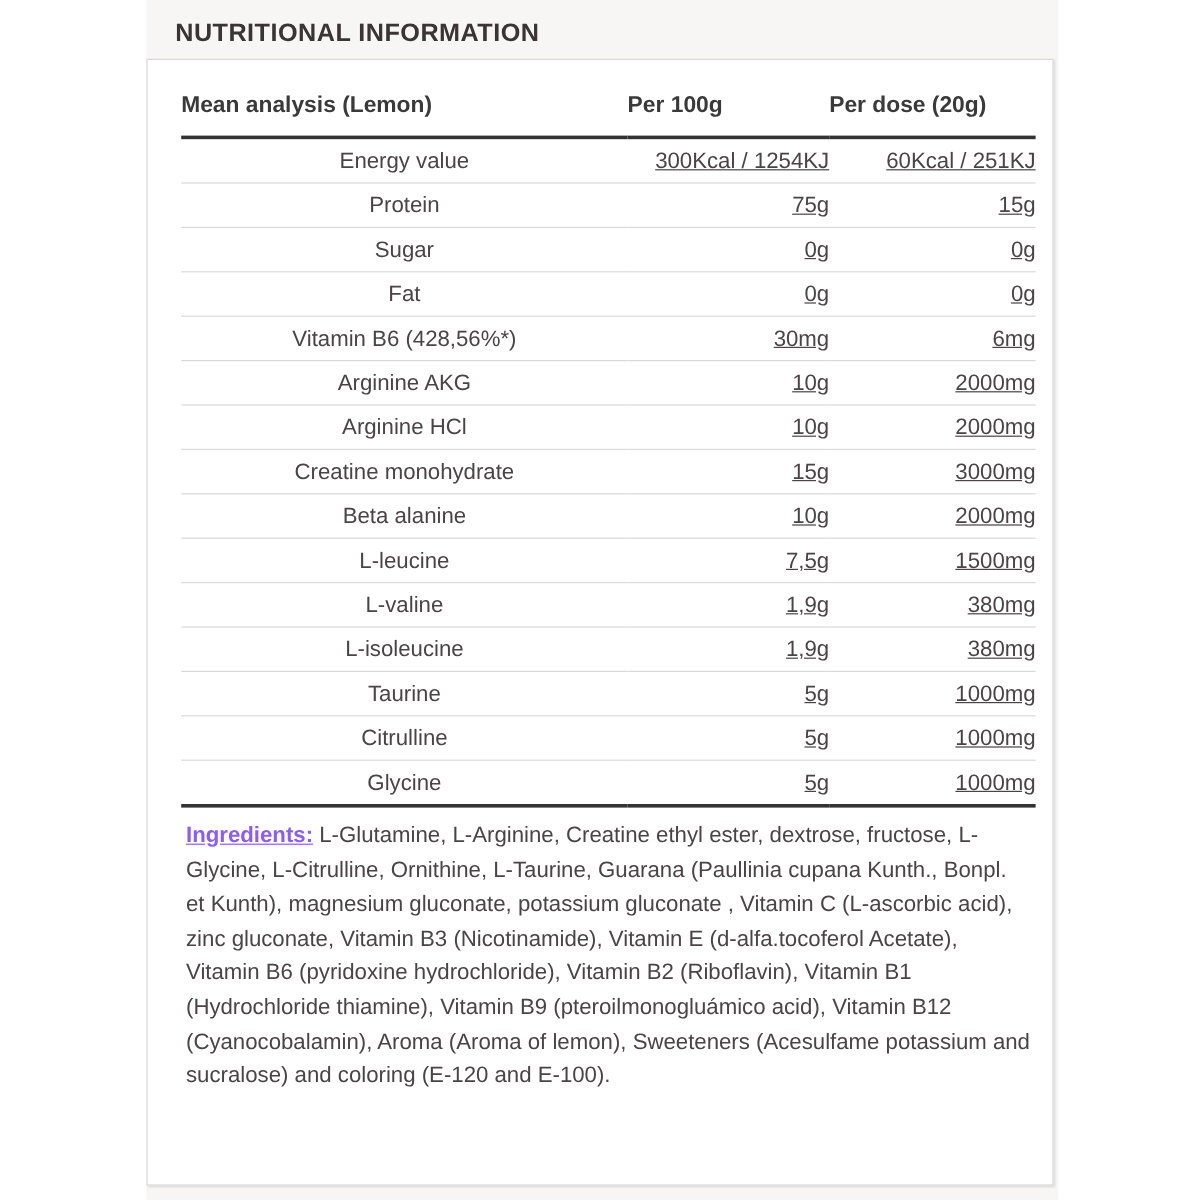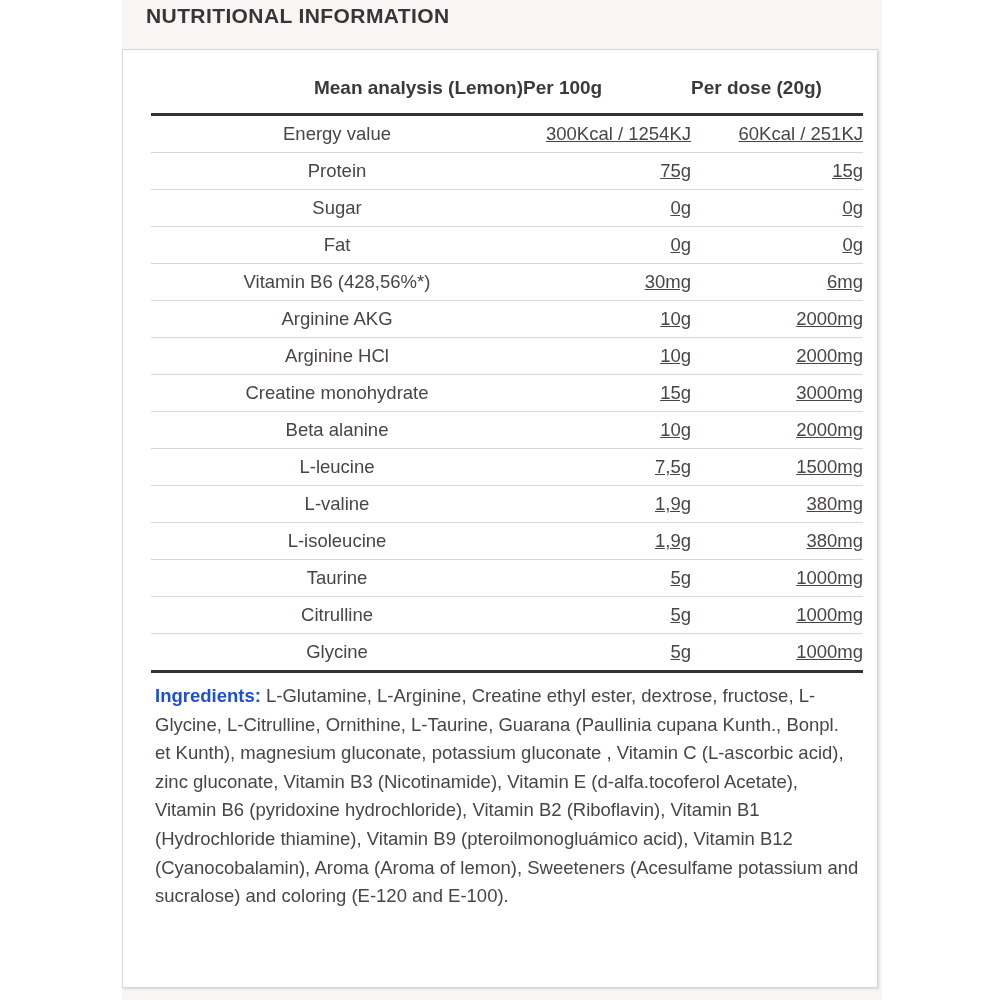--- a/index.html
+++ b/index.html
@@ -27,21 +27,21 @@
     left: 122px;
     top: 0;
     width: 760px;
     height: 1000px;
     background: #f7f6f5;
   }
 
   .page-title {
     position: absolute;
     left: 146px;
-    top: 4px;
+    top: 16px;
     font-size: 21px;
     font-weight: bold;
     letter-spacing: 0.4px;
     color: #3b3437;
     white-space: nowrap;
   }
 
   
   .card {
     position: absolute;
@@ -74,21 +74,21 @@
 
   table.nutri thead th {
     font-size: 19px;
     font-weight: bold;
     color: #3a3a3a;
     padding: 27px 0 14px 0;
     border-bottom: 3px solid #333333;
     vertical-align: bottom;
     white-space: nowrap;
   }
-  thead th.h-name { text-align: right; padding-left: 4px; }
+  thead th.h-name { text-align: left; padding-left: 4px; }
   thead th.h-v1,
   thead th.h-v2   { text-align: left; padding-right: 2px; }
 
   table.nutri tbody td {
     font-size: 18.5px;
     color: #4a4447;
     padding: 7px 0 7px 0;
     border-bottom: 1px solid #d9d9d9;
     height: 19px;
     white-space: nowrap;
@@ -112,21 +112,22 @@
 
   .ingredients {
     font-size: 18.5px;
     color: #4a4447;
     line-height: 28.6px;
     padding: 9px 4px 0 4px;
     text-align: left;
   }
   .ingredients .lead {
     font-weight: bold;
-    color: #1d4ed8;
+    color: #8b5cf6;
+    text-decoration: underline;
   }
 </style>
 </head>
 <body>
 
 <div id="root">
 
   <div class="panel-bg"></div>
 
   <div class="page-title">NUTRITIONAL INFORMATION</div>

